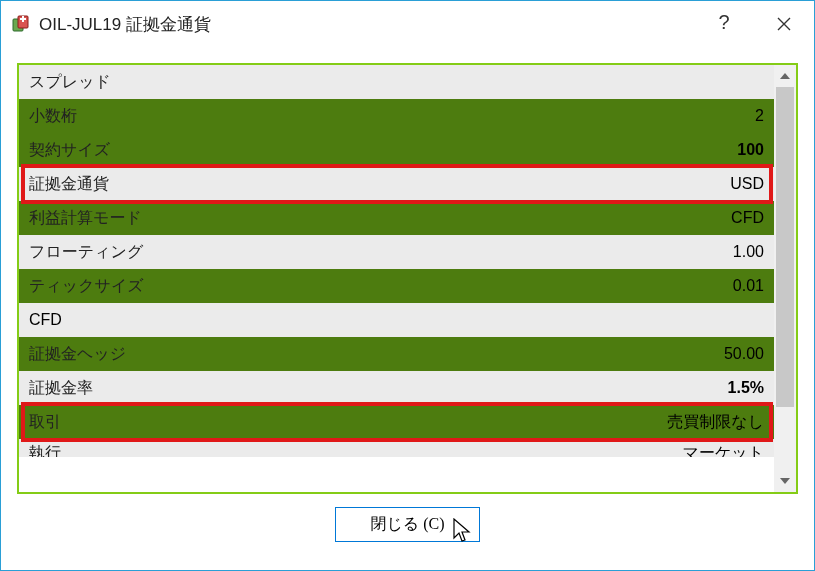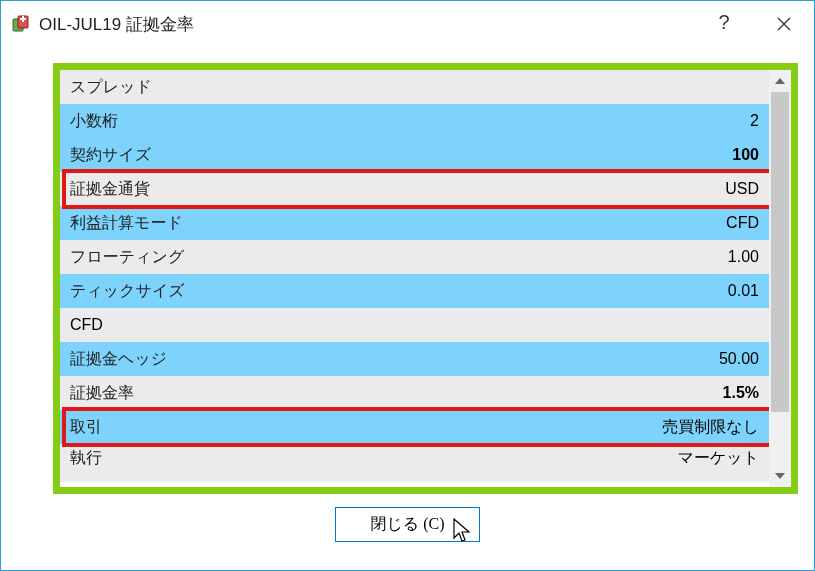--- a/index.html
+++ b/index.html
@@ -55,44 +55,43 @@
   .win-btn.help { font-size: 20px; padding-bottom: 4px; }
   .win-btn.close svg { width: 14px; height: 14px; }
   .content {
     flex: 1;
     padding: 16px;
     display: flex;
     flex-direction: column;
   }
   .listbox {
     flex: 1;
-    border: 7px solid #84cc16;
+    border: 2px solid #84cc16;
     position: relative;
     overflow: hidden;
     display: flex;
-    margin-left: 36px;
   }
   .rows {
     flex: 1;
     overflow: hidden;
   }
   .row {
     display: flex;
     align-items: center;
     justify-content: space-between;
     height: 34px;
     padding: 0 10px 0 10px;
     font-size: 16px;
   }
   .row.alt { background: #ebebeb; }
-  .row.plain { background: #7dd3fc; }
+  .row.plain { background: #4d7c0f; }
   .row .label { color: #222; }
   .row .value { color: #000; font-weight: normal; text-align: right; }
   .row.cut {
-    height: 38px;
+    height: 18px;
     overflow: hidden;
     align-items: flex-start;
   }
   .row.cut .label, .row.cut .value { position: relative; top: 4px; }
   .hl {
     border: 4px solid #e01818;
     position: absolute;
     left: 2px;
     pointer-events: none;
   }
@@ -142,21 +141,21 @@
 
   <div class="titlebar">
     <span class="app-icon">
       <svg viewBox="0 0 20 20" width="20" height="20">
         <rect x="2" y="5" width="10" height="12" rx="1" fill="#6aa84f" stroke="#2d6a2d" stroke-width="1"></rect>
         <rect x="7" y="2" width="10" height="12" rx="1" fill="#d9534f" stroke="#8a1f1a" stroke-width="1"></rect>
         <rect x="9" y="4" width="6" height="2" fill="#fff"></rect>
         <rect x="11" y="2" width="2" height="6" fill="#fff"></rect>
       </svg>
     </span>
-    <span class="title-text">OIL-JUL19 証拠金率</span>
+    <span class="title-text">OIL-JUL19 証拠金通貨</span>
     <div class="win-controls">
       <div class="win-btn help">?</div>
       <div class="win-btn close">
         <svg viewBox="0 0 14 14">
             <path d="M1 1 L13 13 M13 1 L1 13" stroke="#333" stroke-width="1.4"></path>
           </svg>
       </div>
     </div>
   </div>
 

